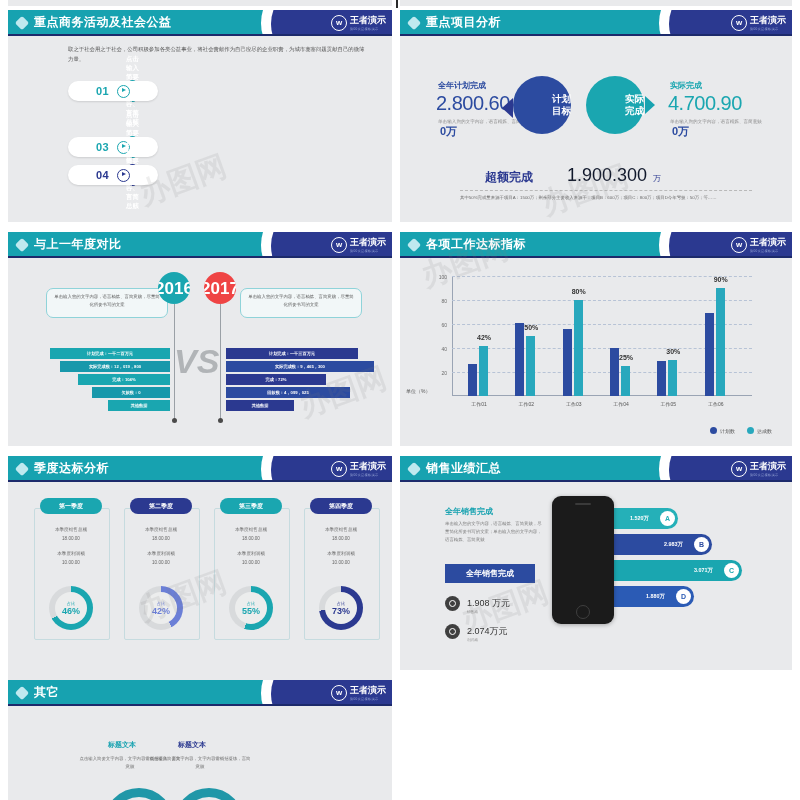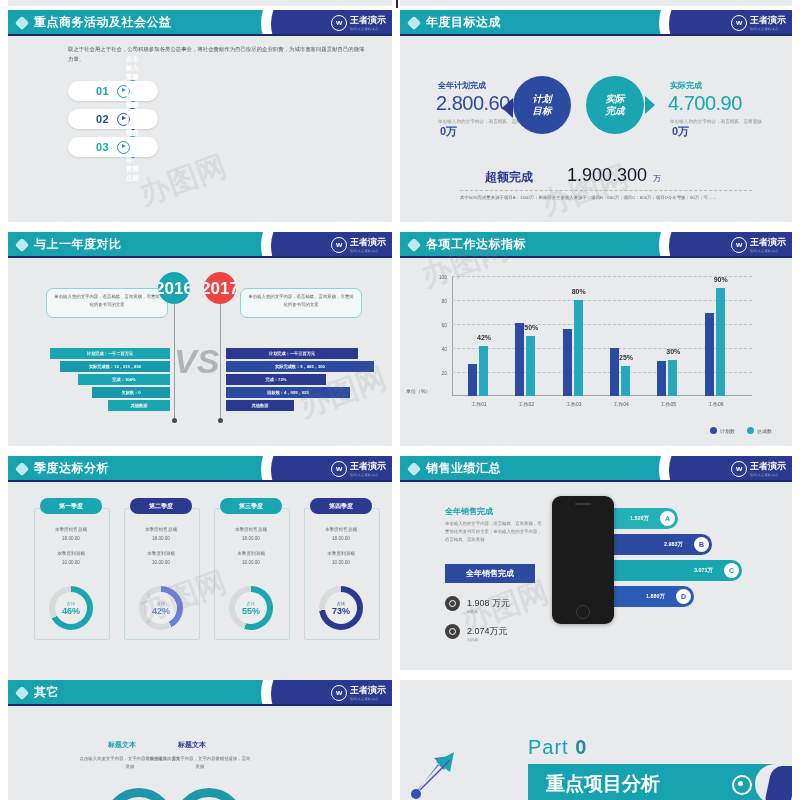--- a/index.html
+++ b/index.html
@@ -67,22 +67,22 @@
   .numrow .pill .play:after{content:"";position:absolute;left:4px;top:2.6px;
       border-left:4px solid currentColor;border-top:2.6px solid transparent;border-bottom:2.6px solid transparent;}
 
   
   #s2{left:400px;top:10px;width:392px;height:212px;}
   #s2 .lbl{position:absolute;font-size:8px;font-weight:bold;}
   #s2 .big{position:absolute;font-size:20px;font-weight:normal;letter-spacing:-.5px;}
   #s2 .sm{position:absolute;font-size:4.6px;color:#8a8a8a;line-height:1.7;width:92px;}
   #s2 .unit{position:absolute;font-size:11px;font-weight:bold;}
   .bigcircle{position:absolute;width:58px;height:58px;border-radius:50%;
-     display:flex;flex-direction:column;align-items:center;justify-content:center;
-     color:#fff;font-size:9.5px;font-weight:bold;line-height:1.25;font-style:italic;}
+     display:flex;flex-direction:column;align-items:flex-end;justify-content:center;
+     color:#fff;font-size:9.5px;font-weight:bold;line-height:1.25;}
   .arrowL{position:absolute;width:0;height:0;border-top:10px solid transparent;
      border-bottom:10px solid transparent;border-right:11px solid #2b3990;}
   .arrowR{position:absolute;width:0;height:0;border-top:9px solid transparent;
      border-bottom:9px solid transparent;border-left:10px solid #17a2b0;}
   #s2 .over{position:absolute;left:85px;top:155px;display:flex;align-items:baseline;gap:6px;}
   #s2 .over .t{font-size:12px;font-weight:bold;color:#2b3990;}
   #s2 .over .v{font-size:18px;color:#0f172a;margin-left:28px;}
   #s2 .over .u{font-size:8px;color:#2b3990;}
   #s2 .dline{position:absolute;left:60px;right:40px;top:180px;border-top:1px dashed #b9b9b9;}
   #s2 .note{position:absolute;left:60px;top:184px;width:280px;font-size:4.4px;color:#6c6c6c;line-height:1.9;}
@@ -213,44 +213,44 @@
     </div>
     <div class="intro">取之于社会用之于社会，公司积极参加各类公益事业，将社会责献作为自己应尽的企业职责，为城市蹇塞问题贡献自己的微薄力量。</div>
 
     <div class="numrow" style="top:70px">
       <div class="bar" style="background:#1aa6b0">点击输入简要文字内容、言简总赅</div>
       <div class="pill" style="color:#1aa6b0">
         <span class="n">01</span>
         <span class="play"></span>
       </div>
     </div>
-    <div class="numrow" style="top:98px">
-      <div class="bar" style="background:#2c4ba0">点击输入简要文字内容、言简总赅</div>
-      <div class="pill" style="color:#2c4ba0">
-        <span class="n">02</span>
-        <span class="play"></span>
-      </div>
-    </div>
     <div class="numrow" style="top:126px">
       <div class="bar" style="background:#1aa6b0">点击输入简要文字内容、言简总赅</div>
       <div class="pill" style="color:#1aa6b0">
         <span class="n">03</span>
         <span class="play"></span>
       </div>
     </div>
+    <div class="numrow" style="top:154px">
+      <div class="bar" style="background:#2b3990">点击输入简要文字内容、言简总赅</div>
+      <div class="pill" style="color:#2b3990">
+        <span class="n">04</span>
+        <span class="play"></span>
+      </div>
+    </div>
     <div class="wm" style="left:130px;top:150px">办图网</div>
   </div>
 
   <div class="slide" id="s2">
     <div class="hdr">
       <div class="teal"></div>
       <div class="swoosh"></div>
       <div class="swoosh2"></div>
       <div class="diamond"></div>
-      <div class="title">年度目标达成</div>
+      <div class="title">重点项目分析</div>
       <div class="logo">
         <div class="mark">w</div>
         <div>
           <div class="ltxt">王者演示</div>
           <span class="lsub">第00次是模板演示</span>
         </div>
       </div>
       <div class="underline"></div>
     </div>
 
@@ -553,31 +553,14 @@
       <div class="underline"></div>
     </div>
     <div class="ct" style="left:100px;top:60px;color:#17a2b0">标题文本</div>
     <div class="cp" style="left:70px;top:75px">点击输入简要文字内容，文字内容需概括凝练、言简意赅</div>
     <div class="ring" style="left:96px;top:108px"></div>
     <div class="ct" style="left:170px;top:60px;color:#2b3990">标题文本</div>
     <div class="cp" style="left:140px;top:75px">点击输入简要文字内容，文字内容需概括凝练，言简意赅</div>
     <div class="ring" style="left:166px;top:108px"></div>
   </div>
 
-  <div class="slide" id="s8">
-    <div class="part">
-      <span>Part </span><b>0</b>
-    </div>
-    <div class="band">
-      <span>重点项目分析</span>
-      <span class="target" style="position:absolute;right:26px;top:11px"></span>
-    </div>
-    <div class="bandcut"></div>
-    <div class="navy"></div>
-    <svg class="arrowart" viewBox="0 0 66 50">
-      <path d="M2 48 L28 14 L34 20 L40 6 L24 8 L30 14 L2 46 Z" fill="#2b6fb5" opacity=".85"></path>
-      <path d="M26 12 L44 2 L40 22 Z" fill="#1aa6b0"></path>
-      <circle cx="6" cy="44" r="5" fill="#3a4fb0"></circle>
-      <path d="M10 40 L40 10" stroke="#5a4fc0" stroke-width="1.5" fill="none"></path>
-    </svg>
-  </div>
 
 </div>
 
 </body></html>

